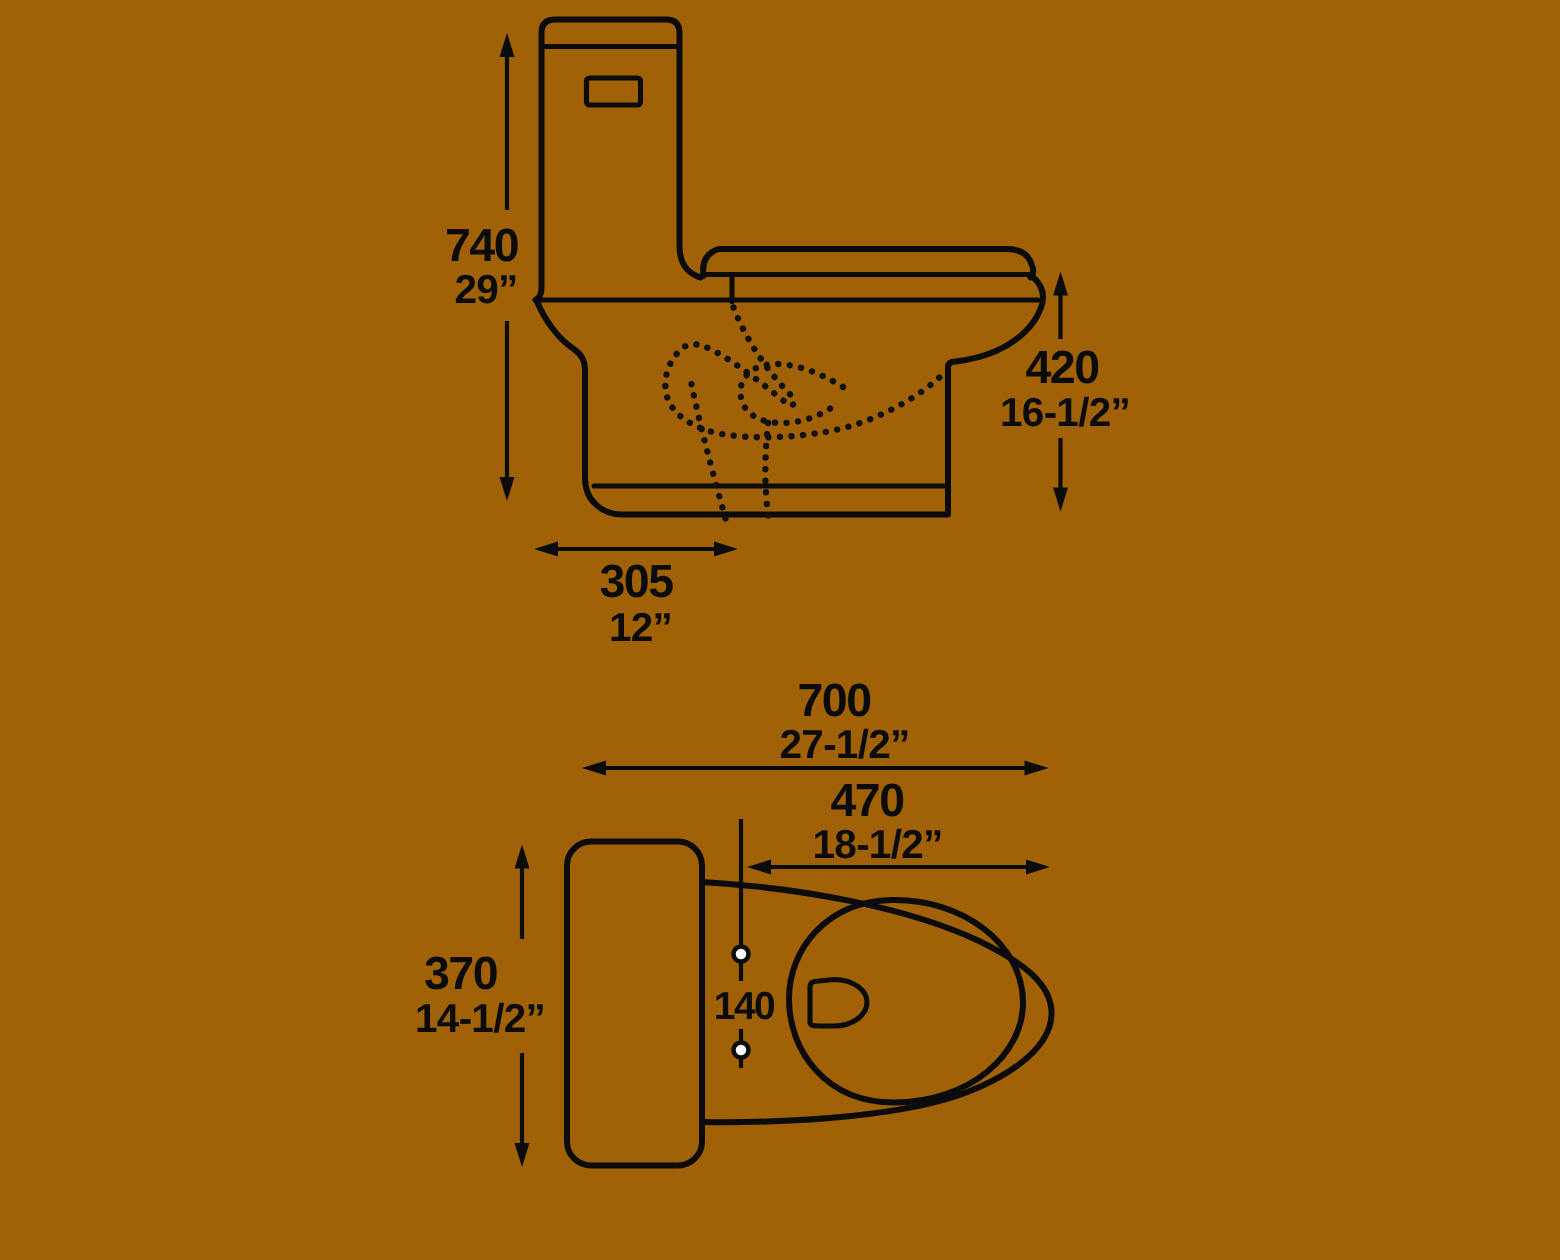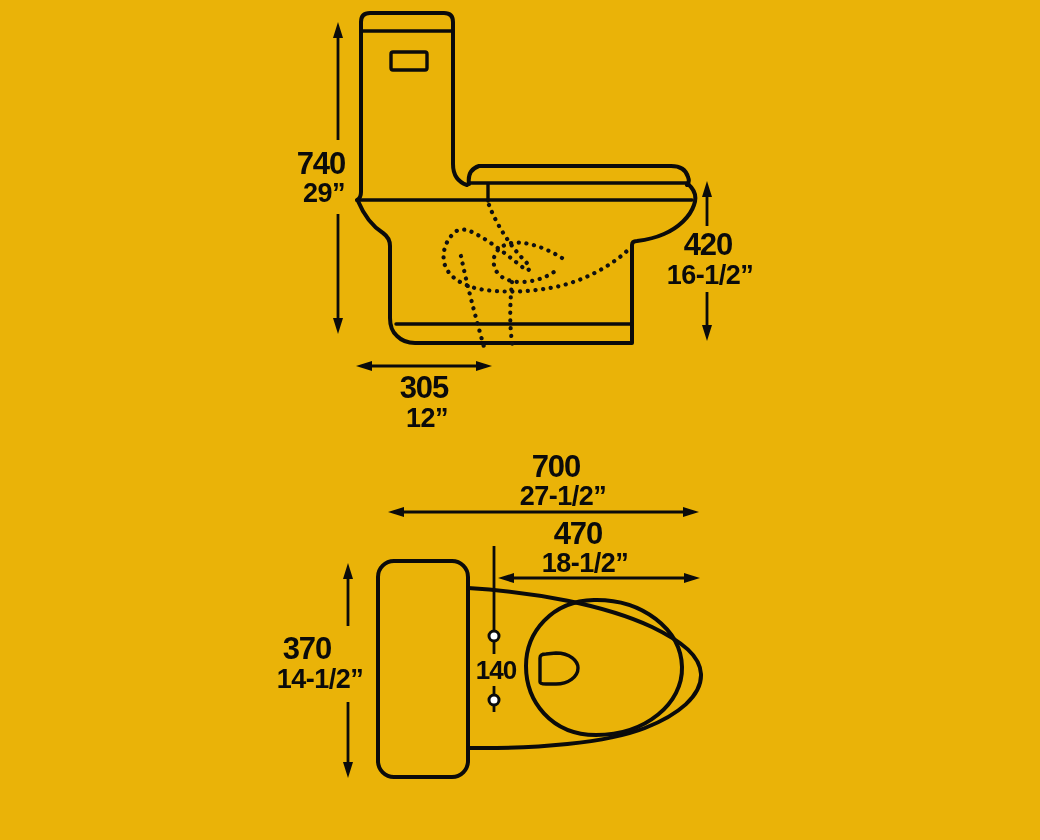--- a/index.html
+++ b/index.html
@@ -1,16 +1,16 @@
 <!DOCTYPE html>
 <html><head>
 <meta charset="utf-8">
 <style>
   html,body{margin:0;padding:0;background:#ffffff;}
-  .canvas{position:relative;width:1040px;height:840px;background:#eab308;overflow:hidden;}
+  .canvas{position:relative;width:1040px;height:840px;background:#a16207;overflow:hidden;}
   svg{display:block;}
   .outline{fill:none;stroke:#0b0b0b;stroke-width:4;stroke-linecap:round;stroke-linejoin:round;}
   .thin{fill:none;stroke:#0b0b0b;stroke-width:3.4;stroke-linecap:round;}
   .dotted{fill:none;stroke:#111111;stroke-width:4.2;stroke-linecap:round;stroke-dasharray:0.1 7.6;}
   .dimline{fill:none;stroke:#0b0b0b;stroke-width:2.8;stroke-linecap:butt;}
   .arrowhead{fill:#0b0b0b;stroke:none;}
   .boltcircle{fill:#ffffff;stroke:#0b0b0b;stroke-width:3;}
   text{font-family:"Liberation Sans","DejaVu Sans",sans-serif;font-weight:700;fill:#0b0b0b;}
   .mm{font-size:31px;letter-spacing:-1px;}
   .inch{font-size:27px;letter-spacing:-0.5px;}

